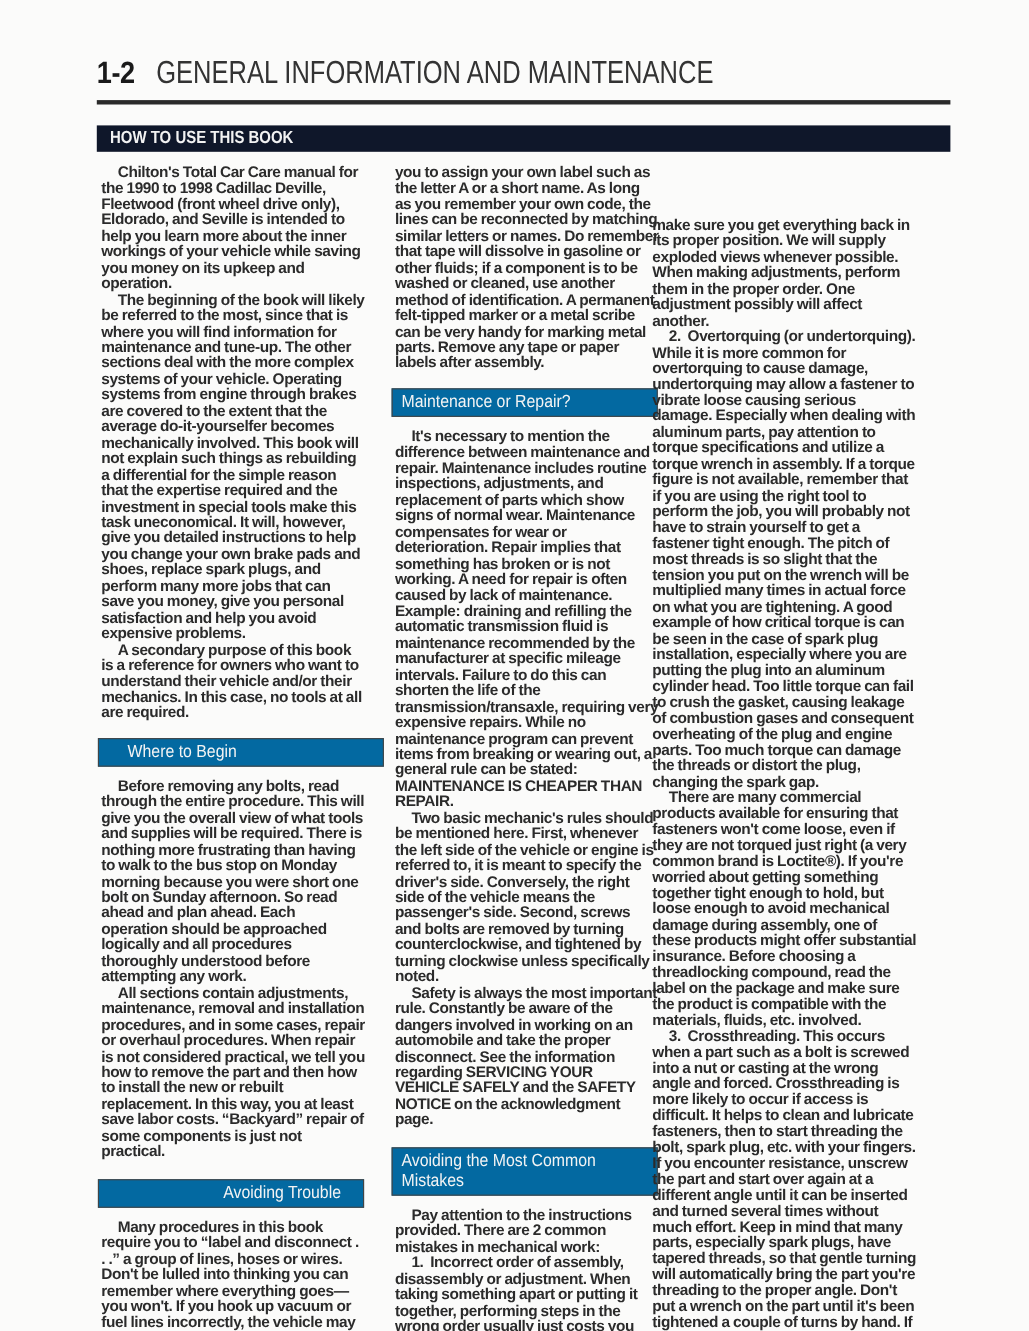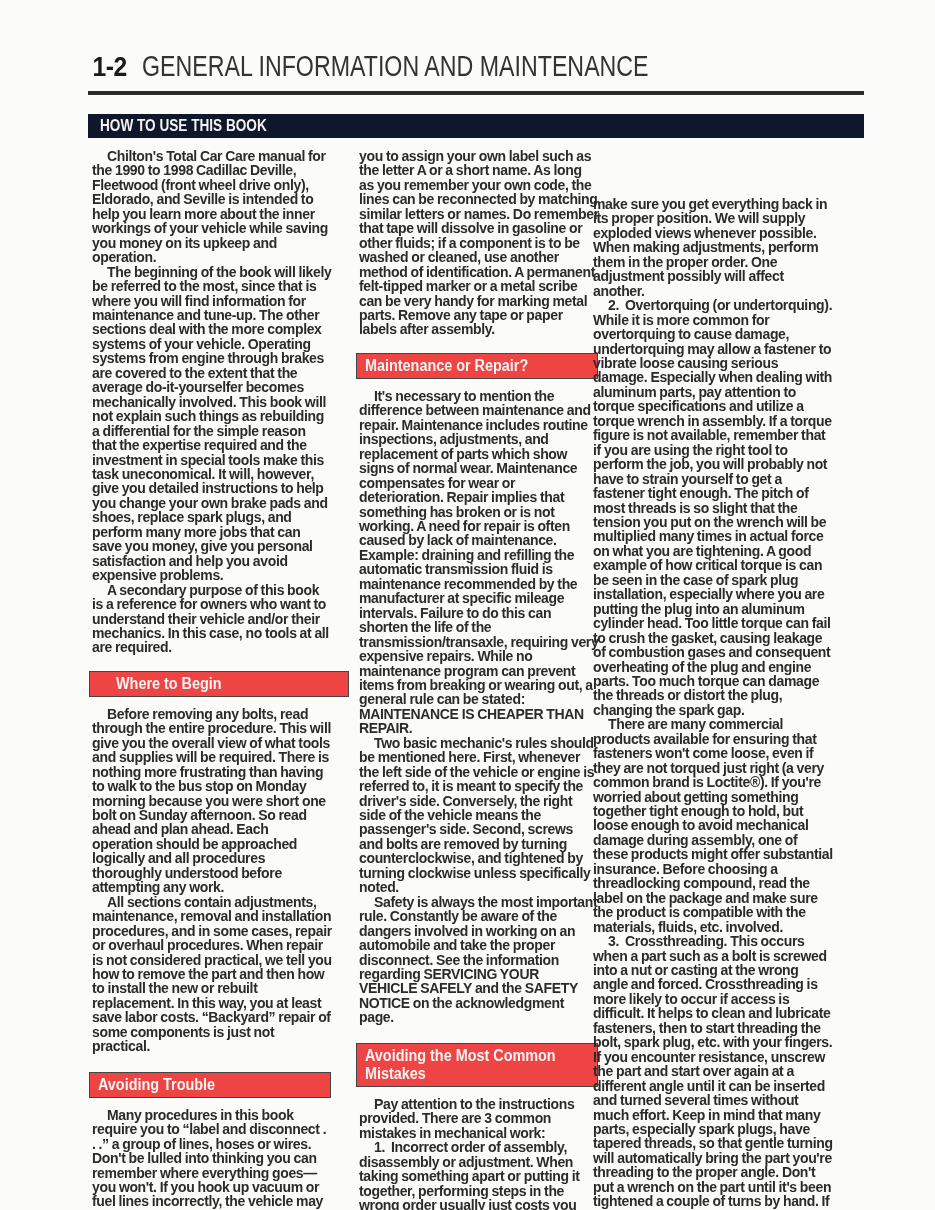--- a/index.html
+++ b/index.html
@@ -1,32 +1,32 @@
 <!DOCTYPE html>
 <html><head>
 <meta charset="utf-8">
 <style>
   html, body { margin: 0; padding: 0; }
   body {
     width: 935px; height: 1210px; background: #fbfbfa; position: relative; overflow: hidden;
     font-family: "Liberation Sans", sans-serif; color: #222;
   }
-  .page-header { position: absolute; left: 88px; top: 50px; height: 40px; display: flex; align-items: baseline; text-align: right; }
+  .page-header { position: absolute; left: 88px; top: 50px; height: 40px; display: flex; align-items: baseline; }
   .page-num { font-family: "Liberation Sans", sans-serif; font-weight: bold; font-size: 28px; color: #1a1a1a; letter-spacing: -0.5px; transform: scaleX(0.88); transform-origin: left; display: inline-block; width: 44px; }
   .page-title { font-family: "Liberation Sans", sans-serif; font-size: 29px; color: #333; margin-left: 10px; transform: scaleX(0.8); transform-origin: left; display: inline-block; white-space: nowrap; letter-spacing: 0px; }
   .header-rule { position: absolute; left: 88px; top: 91px; width: 776px; height: 4px; background: #2a2a2a; }
   .main-banner { position: absolute; left: 88px; top: 114px; width: 776px; height: 24px; background: #0f172a; }
   .main-banner span { position: absolute; left: 12px; top: 3px; color: #f2f2f2; font-weight: bold; font-size: 16px; transform: scaleX(0.85); transform-origin: left; white-space: nowrap; }
   .col { position: absolute; top: 149px; width: 240px; }
   .col-1 { left: 92px; }
   .col-2 { left: 359px; }
   .col-3 { left: 593px; margin-top: 48px; }
   .col p { margin: 0; font-size: 14px; line-height: 14.45px; color: #2b2b2b; text-indent: 15px; text-align: left; letter-spacing: -0.35px; word-spacing: -0.5px; font-weight: bold; }
   .col p.first { text-indent: 15px; }
-  .sec-banner { background: #ef4444; color: #f4f4f4; font-weight: bold; font-size: 16px; padding: 3px 8px; margin: 10px 0 10px -3px; width: 224px; line-height: 18px; border: 1px solid #444; }
+  .sec-banner { background: #0369a1; color: #f4f4f4; font-weight: normal; font-size: 16px; padding: 3px 8px; margin: 10px 0 10px -3px; width: 224px; line-height: 18px; border: 1px solid #444; }
   .sec-banner span { display: inline-block; transform: scaleX(0.9); transform-origin: left; white-space: nowrap; }
   .sec-banner.two-line span { white-space: normal; width: 250px; }
 </style>
 </head>
 <body>
 
 <div class="page-header">
   <span class="page-num">1-2</span>
   <span class="page-title">GENERAL INFORMATION AND MAINTENANCE</span>
 </div>
@@ -40,40 +40,40 @@
   <p class="first">Chilton's Total Car Care manual for the 1990 to 1998 Cadillac Deville, Fleetwood (front wheel drive only), Eldorado, and Seville is intended to help you learn more about the inner workings of your vehicle while saving you money on its upkeep and operation.</p>
   <p>The beginning of the book will likely be referred to the most, since that is where you will find information for maintenance and tune-up. The other sections deal with the more complex systems of your vehicle. Operating systems from engine through brakes are covered to the extent that the average do-it-yourselfer becomes mechanically involved. This book will not explain such things as rebuilding a differential for the simple reason that the expertise required and the investment in special tools make this task uneconomical. It will, however, give you detailed instructions to help you change your own brake pads and shoes, replace spark plugs, and perform many more jobs that can save you money, give you personal satisfaction and help you avoid expensive problems.</p>
   <p>A secondary purpose of this book is a reference for owners who want to understand their vehicle and/or their mechanics. In this case, no tools at all are required.</p>
 
   <div class="sec-banner" style="margin-top:16px;padding-left:26px;">
     <span>Where to Begin</span>
   </div>
   <p>Before removing any bolts, read through the entire procedure. This will give you the overall view of what tools and supplies will be required. There is nothing more frustrating than having to walk to the bus stop on Monday morning because you were short one bolt on Sunday afternoon. So read ahead and plan ahead. Each operation should be approached logically and all procedures thoroughly understood before attempting any work.</p>
   <p>All sections contain adjustments, maintenance, removal and installation procedures, and in some cases, repair or overhaul procedures. When repair is not considered practical, we tell you how to remove the part and then how to install the new or rebuilt replacement. In this way, you at least save labor costs. “Backyard” repair of some components is just not practical.</p>
 
-  <div class="sec-banner" style="margin-top:18px;">
+  <div class="sec-banner" style="margin-top:18px;text-align:right;">
     <span>Avoiding Trouble</span>
   </div>
   <p>Many procedures in this book require you to “label and disconnect . . .” a group of lines, hoses or wires. Don't be lulled into thinking you can remember where everything goes—you won't. If you hook up vacuum or fuel lines incorrectly, the vehicle may run poorly, if at all. If you hook up electrical wiring incorrectly, you may instantly learn a very expensive lesson.</p>
 </div>
 
 <div class="col col-2">
   <p class="first" style="text-indent:0;">you to assign your own label such as the letter A or a short name. As long as you remember your own code, the lines can be reconnected by matching similar letters or names. Do remember that tape will dissolve in gasoline or other fluids; if a component is to be washed or cleaned, use another method of identification. A permanent felt-tipped marker or a metal scribe can be very handy for marking metal parts. Remove any tape or paper labels after assembly.</p>
 
   <div class="sec-banner" style="margin-top:16px;">
     <span>Maintenance or Repair?</span>
   </div>
   <p>It's necessary to mention the difference between maintenance and repair. Maintenance includes routine inspections, adjustments, and replacement of parts which show signs of normal wear. Maintenance compensates for wear or deterioration. Repair implies that something has broken or is not working. A need for repair is often caused by lack of maintenance. Example: draining and refilling the automatic transmission fluid is maintenance recommended by the manufacturer at specific mileage intervals. Failure to do this can shorten the life of the transmission/transaxle, requiring very expensive repairs. While no maintenance program can prevent items from breaking or wearing out, a general rule can be stated: MAINTENANCE IS CHEAPER THAN REPAIR.</p>
   <p>Two basic mechanic's rules should be mentioned here. First, whenever the left side of the vehicle or engine is referred to, it is meant to specify the driver's side. Conversely, the right side of the vehicle means the passenger's side. Second, screws and bolts are removed by turning counterclockwise, and tightened by turning clockwise unless specifically noted.</p>
   <p>Safety is always the most important rule. Constantly be aware of the dangers involved in working on an automobile and take the proper disconnect. See the information regarding SERVICING YOUR VEHICLE SAFELY and the SAFETY NOTICE on the acknowledgment page.</p>
 
   <div class="sec-banner two-line" style="margin-top:18px;">
     <span>Avoiding the Most Common Mistakes</span>
   </div>
-  <p>Pay attention to the instructions provided. There are 3 common mistakes in mechanical work:</p>
+  <p>Pay attention to the instructions provided. There are 2 common mistakes in mechanical work:</p>
   <p>1.&nbsp;&nbsp;Incorrect order of assembly, disassembly or adjustment. When taking something apart or putting it together, performing steps in the wrong order usually just costs you extra time; however, it CAN break something. Read the entire procedure before beginning disassembly. Perform everything in the order in which the instructions say you should, even if you can't immediately see a reason for it. When you're taking apart something that is very intricate, you might want to draw a picture of how it looks when assembled at one point in order to</p>
 </div>
 
 <div class="col col-3">
   <p class="first" style="text-indent:0;">make sure you get everything back in its proper position. We will supply exploded views whenever possible. When making adjustments, perform them in the proper order. One adjustment possibly will affect another.</p>
   <p>2.&nbsp;&nbsp;Overtorquing (or undertorquing). While it is more common for overtorquing to cause damage, undertorquing may allow a fastener to vibrate loose causing serious damage. Especially when dealing with aluminum parts, pay attention to torque specifications and utilize a torque wrench in assembly. If a torque figure is not available, remember that if you are using the right tool to perform the job, you will probably not have to strain yourself to get a fastener tight enough. The pitch of most threads is so slight that the tension you put on the wrench will be multiplied many times in actual force on what you are tightening. A good example of how critical torque is can be seen in the case of spark plug installation, especially where you are putting the plug into an aluminum cylinder head. Too little torque can fail to crush the gasket, causing leakage of combustion gases and consequent overheating of the plug and engine parts. Too much torque can damage the threads or distort the plug, changing the spark gap.</p>
   <p>There are many commercial products available for ensuring that fasteners won't come loose, even if they are not torqued just right (a very common brand is Loctite®). If you're worried about getting something together tight enough to hold, but loose enough to avoid mechanical damage during assembly, one of these products might offer substantial insurance. Before choosing a threadlocking compound, read the label on the package and make sure the product is compatible with the materials, fluids, etc. involved.</p>
   <p>3.&nbsp;&nbsp;Crossthreading. This occurs when a part such as a bolt is screwed into a nut or casting at the wrong angle and forced. Crossthreading is more likely to occur if access is difficult. It helps to clean and lubricate fasteners, then to start threading the bolt, spark plug, etc. with your fingers. If you encounter resistance, unscrew the part and start over again at a different angle until it can be inserted and turned several times without much effort. Keep in mind that many parts, especially spark plugs, have tapered threads, so that gentle turning will automatically bring the part you're threading to the proper angle. Don't put a wrench on the part until it's been tightened a couple of turns by hand. If you suddenly encounter resistance, and the part has not seated fully, don't force it. Pull it back out to make sure it's clean and threading properly.</p>
   <p>Be sure to take your time and be patient, and always plan ahead. Allow yourself ample time to perform repairs and maintenance. You may find maintaining your car a satisfying and enjoyable experience.</p>
 </div>

